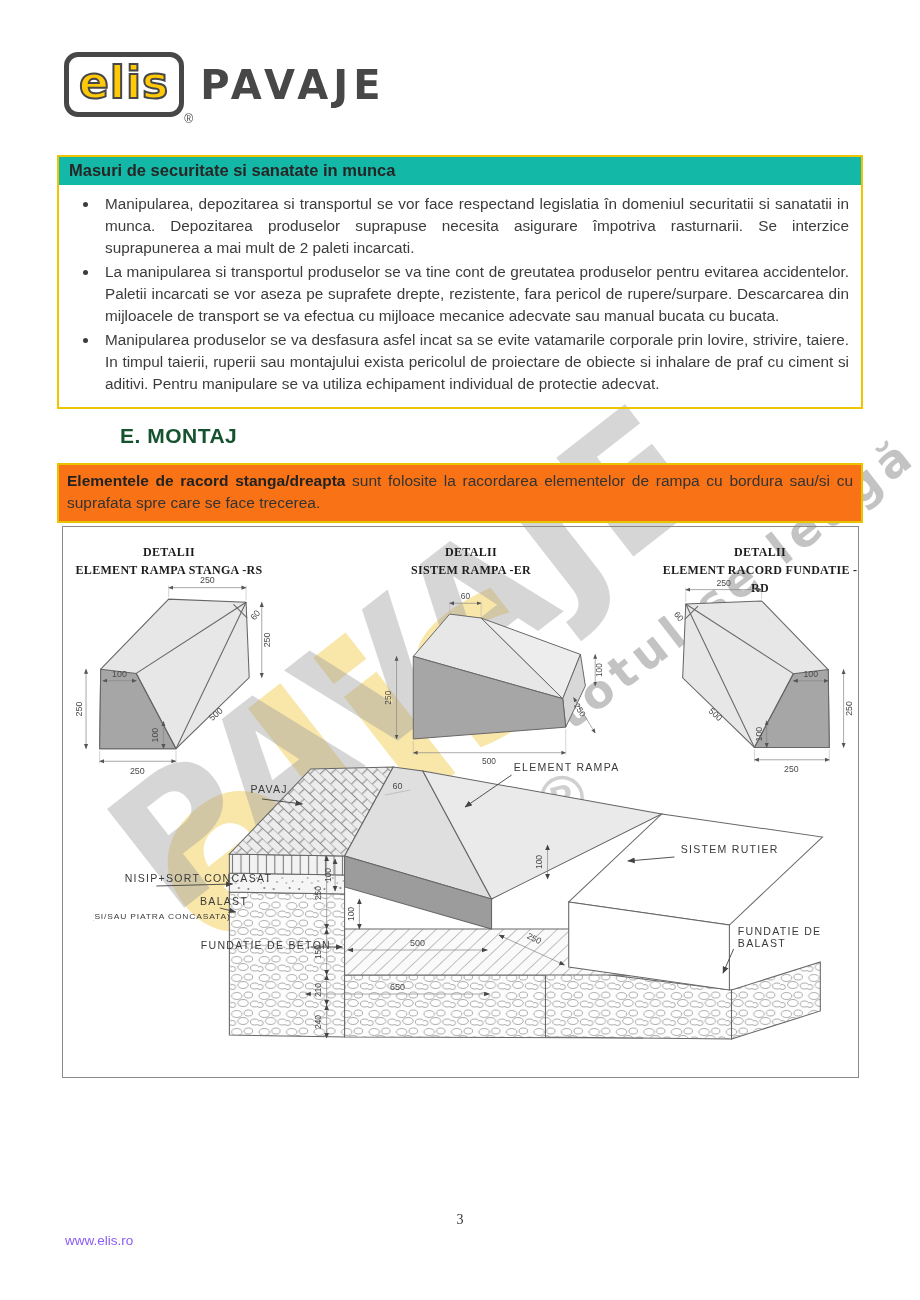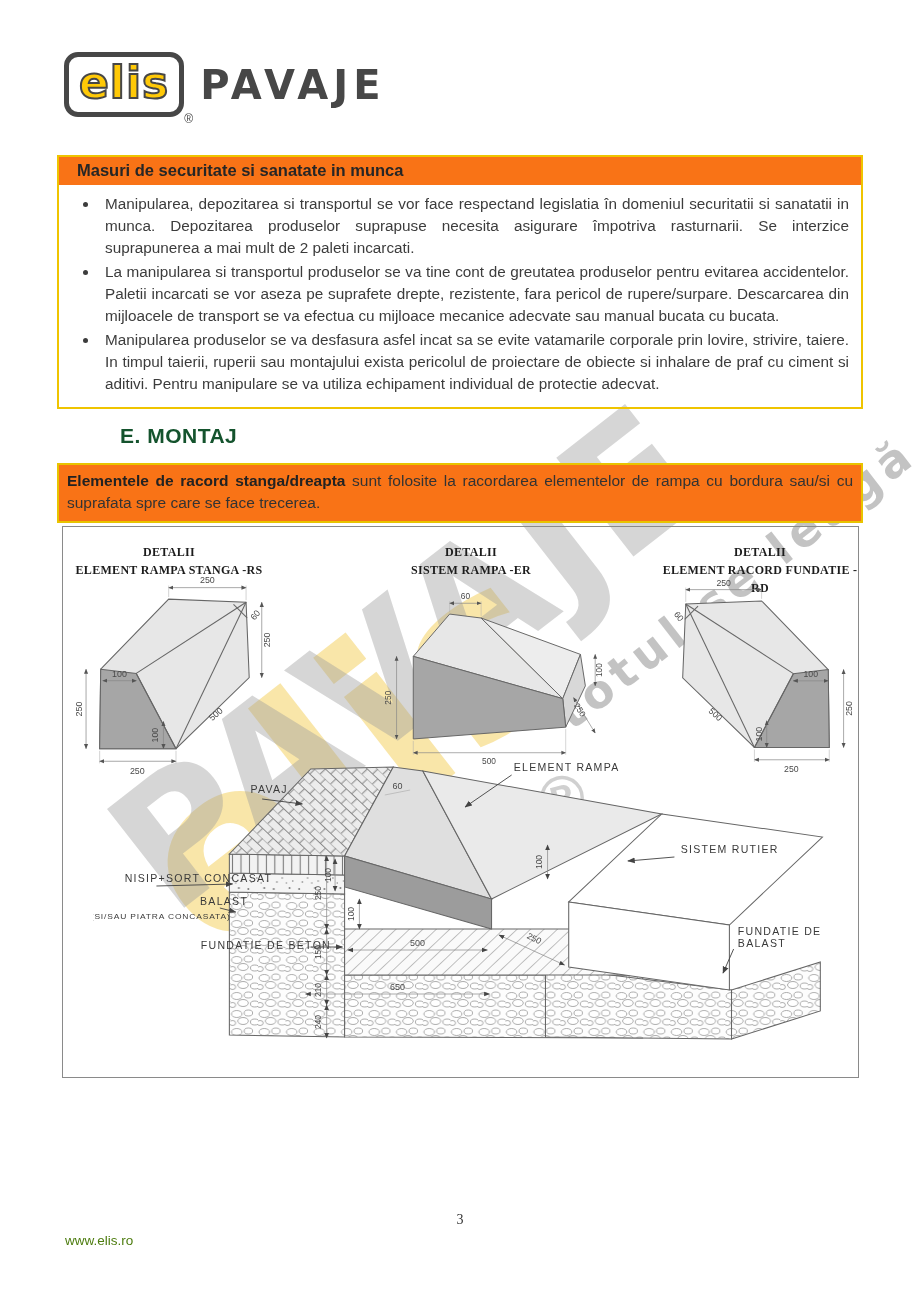--- a/index.html
+++ b/index.html
@@ -13,39 +13,39 @@
   .wm-reg{left:540px;top:768px;font-size:62px;color:rgba(150,150,150,.45);transform:rotate(-15deg);}
   
   .logo-row{position:absolute;left:64px;top:52px;display:flex;align-items:center;z-index:2;}
   .logo-mark{position:relative;border:5px solid #474747;border-radius:14px;padding:0 10px 4px 10px;background:#fff;}
   .logo-text{font-family:"DejaVu Sans",sans-serif;font-weight:800;font-size:44px;color:#FFC907;
              -webkit-text-stroke:2px #474747;letter-spacing:1px;}
   .logo-reg{position:absolute;right:-14px;bottom:-14px;font-size:12px;color:#474747;}
   .logo-name{margin-left:16px;font-family:"DejaVu Sans",sans-serif;font-weight:800;font-size:40px;color:#474747;letter-spacing:5px;}
   
   .safety-box{position:absolute;left:57px;top:155px;width:802px;border:2px solid #EFC400;background:transparent;z-index:2;}
-  .safety-title{background:#f97316;padding:4px 10px 5px 18px;font-size:16.5px;font-weight:bold;color:#262626;}
+  .safety-title{background:#14b8a6;padding:4px 10px 5px 10px;font-size:16.5px;font-weight:bold;color:#262626;}
   .safety-box ul{margin:8px 12px 12px 40px;padding:0;}
   .safety-box li{font-size:15.3px;line-height:1.44;text-align:justify;margin:0 0 2px 0;color:#3c3c3c;padding-left:6px;}
   
   .montaj{position:absolute;left:120px;top:424px;margin:0;font-size:21px;font-weight:bold;color:#14532d;z-index:2;letter-spacing:.5px;}
   .highlight{position:absolute;left:57px;top:463px;width:786px;background:#f97316;border:2px solid #E8C400;
              padding:5px 8px 7px 8px;font-size:15.5px;line-height:1.42;color:#333;z-index:2;text-align:justify;}
   .highlight b{color:#222;}
   
   .frame{position:absolute;left:62px;top:526px;width:795px;height:550px;border:1.5px solid #8a8a8a;z-index:1;}
   .dtitle{position:absolute;text-align:center;font-family:"Liberation Serif",serif;font-weight:bold;
           font-size:12px;line-height:1.5;color:#1c1c1c;letter-spacing:.3px;z-index:2;}
   .frame svg{position:absolute;z-index:2;}
   .dim-t{font-size:8.5px;fill:#4a4a4a;font-family:"Liberation Sans",sans-serif;}
   .lbl-t{font-size:10px;fill:#3a3a3a;letter-spacing:1.2px;font-family:"Liberation Sans",sans-serif;}
   .lbl-s{font-size:8px;fill:#3a3a3a;letter-spacing:.8px;font-family:"Liberation Sans",sans-serif;}
   
   .pagenum{position:absolute;left:0;top:1212px;width:100%;text-align:center;font-family:"Liberation Serif",serif;font-size:14px;color:#333;z-index:2;}
-  .website{position:absolute;left:65px;top:1233px;font-size:13.5px;color:#4d7c0f;z-index:2;}
+  .website{position:absolute;left:65px;top:1233px;font-size:13.5px;color:#8b5cf6;z-index:2;}
 </style>
 </head>
 <body>
 
 <div class="page">
 
   <div>
     <div class="wm wm-elis">elis</div>
     <div class="wm wm-pavaje">PAVAJE</div>
     <div class="wm wm-slogan">totul se leagă</div>

